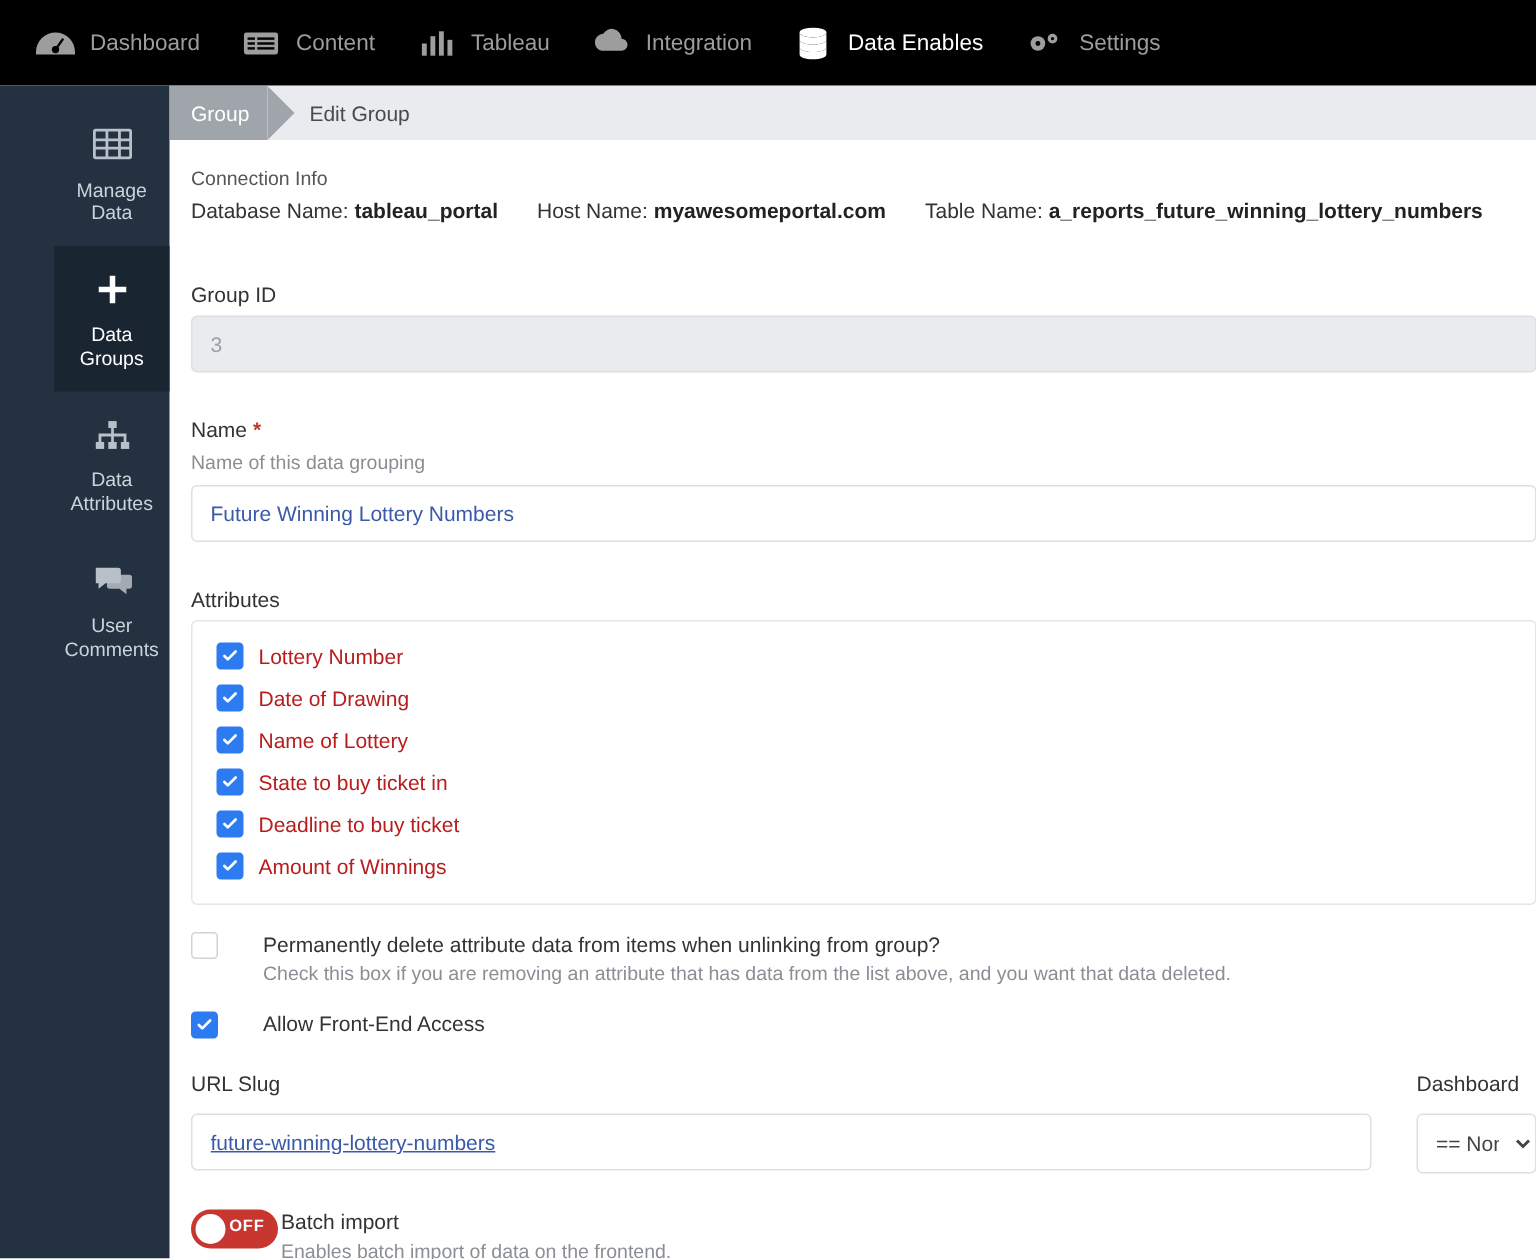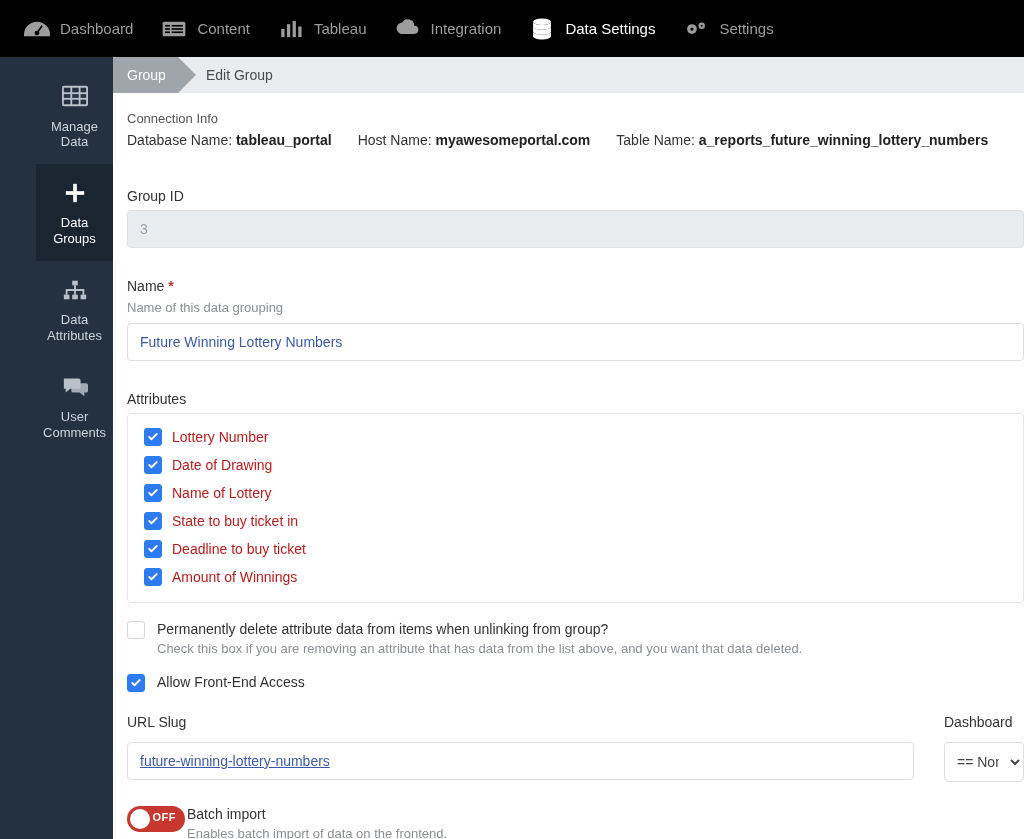--- a/index.html
+++ b/index.html
@@ -189,21 +189,21 @@
   .checkbox.checked {
     background: #2d7bf1;
     border-color: #2d7bf1;
   }
   .checkbox.checked svg { display:block; }
   .checkbox svg { display:none; width: 12px; height: 12px; }
 
   .inline-check {
     display: flex;
     align-items: flex-start;
-    gap: 12px;
+    gap: 30px;
     margin-top: 18px;
   }
   .inline-check .texts { display: flex; flex-direction: column; gap: 4px; }
   .inline-check .title { font-size: 14px; color: #333; }
   .inline-check .sub { font-size: 13px; color: #8a8f95; }
 
   .two-col {
     display: flex;
     gap: 30px;
     margin-top: 22px;
@@ -305,21 +305,21 @@
     </div>
     <div class="nav-item active">
       <span class="nav-icon">
         <svg viewBox="0 0 32 28">
           <ellipse cx="16" cy="5" rx="11" ry="4" fill="#fff"></ellipse>
           <path fill="#fff" d="M5 5v6c0 2.2 4.9 4 11 4s11-1.8 11-4V5c0 2.2-4.9 4-11 4S5 7.2 5 5z"></path>
           <path fill="#fff" d="M5 11v6c0 2.2 4.9 4 11 4s11-1.8 11-4v-6c0 2.2-4.9 4-11 4S5 13.2 5 11z"></path>
           <path fill="#fff" d="M5 17v6c0 2.2 4.9 4 11 4s11-1.8 11-4v-6c0 2.2-4.9 4-11 4S5 19.2 5 17z"></path>
         </svg>
       </span>
-      <span>Data Settings</span>
+      <span>Data Enables</span>
     </div>
     <div class="nav-item">
       <span class="nav-icon">
         <svg viewBox="0 0 32 24">
           <circle cx="11" cy="12" r="6" fill="#9d9d9d"></circle>
           <circle cx="11" cy="12" r="2" fill="#000"></circle>
           <circle cx="23" cy="8" r="4" fill="#9d9d9d"></circle>
           <circle cx="23" cy="8" r="1.3" fill="#000"></circle>
         </svg>
       </span>

